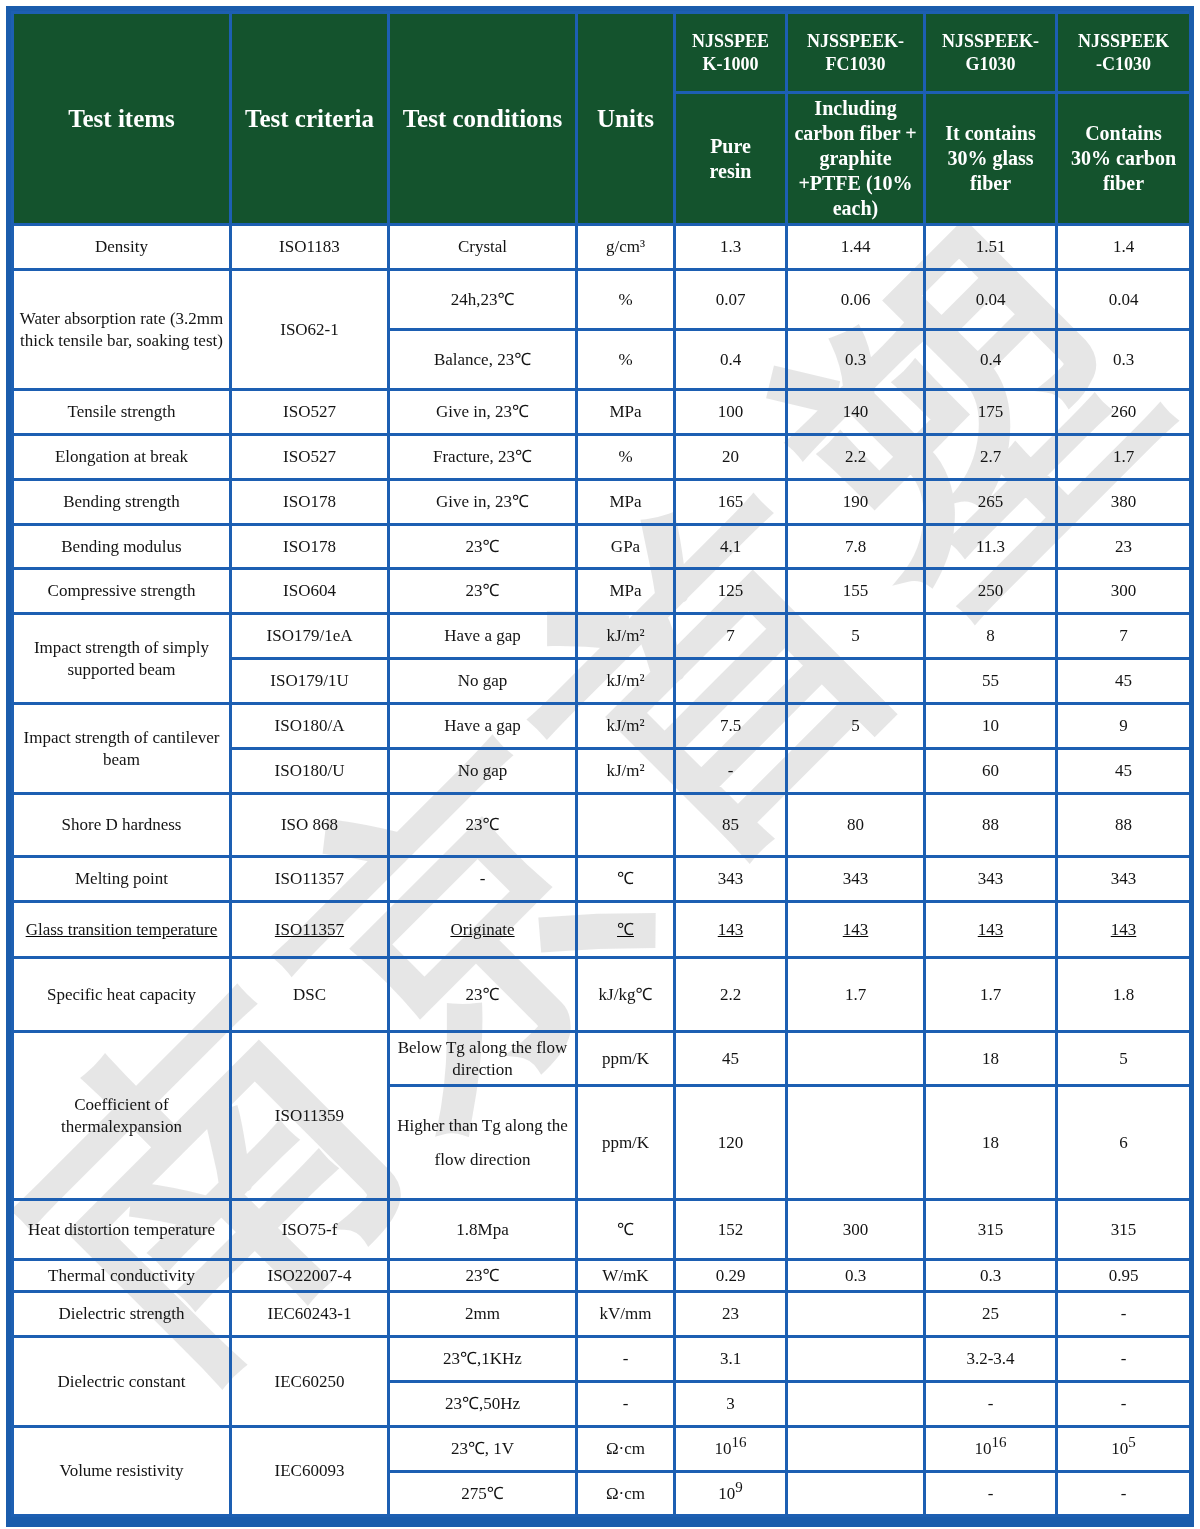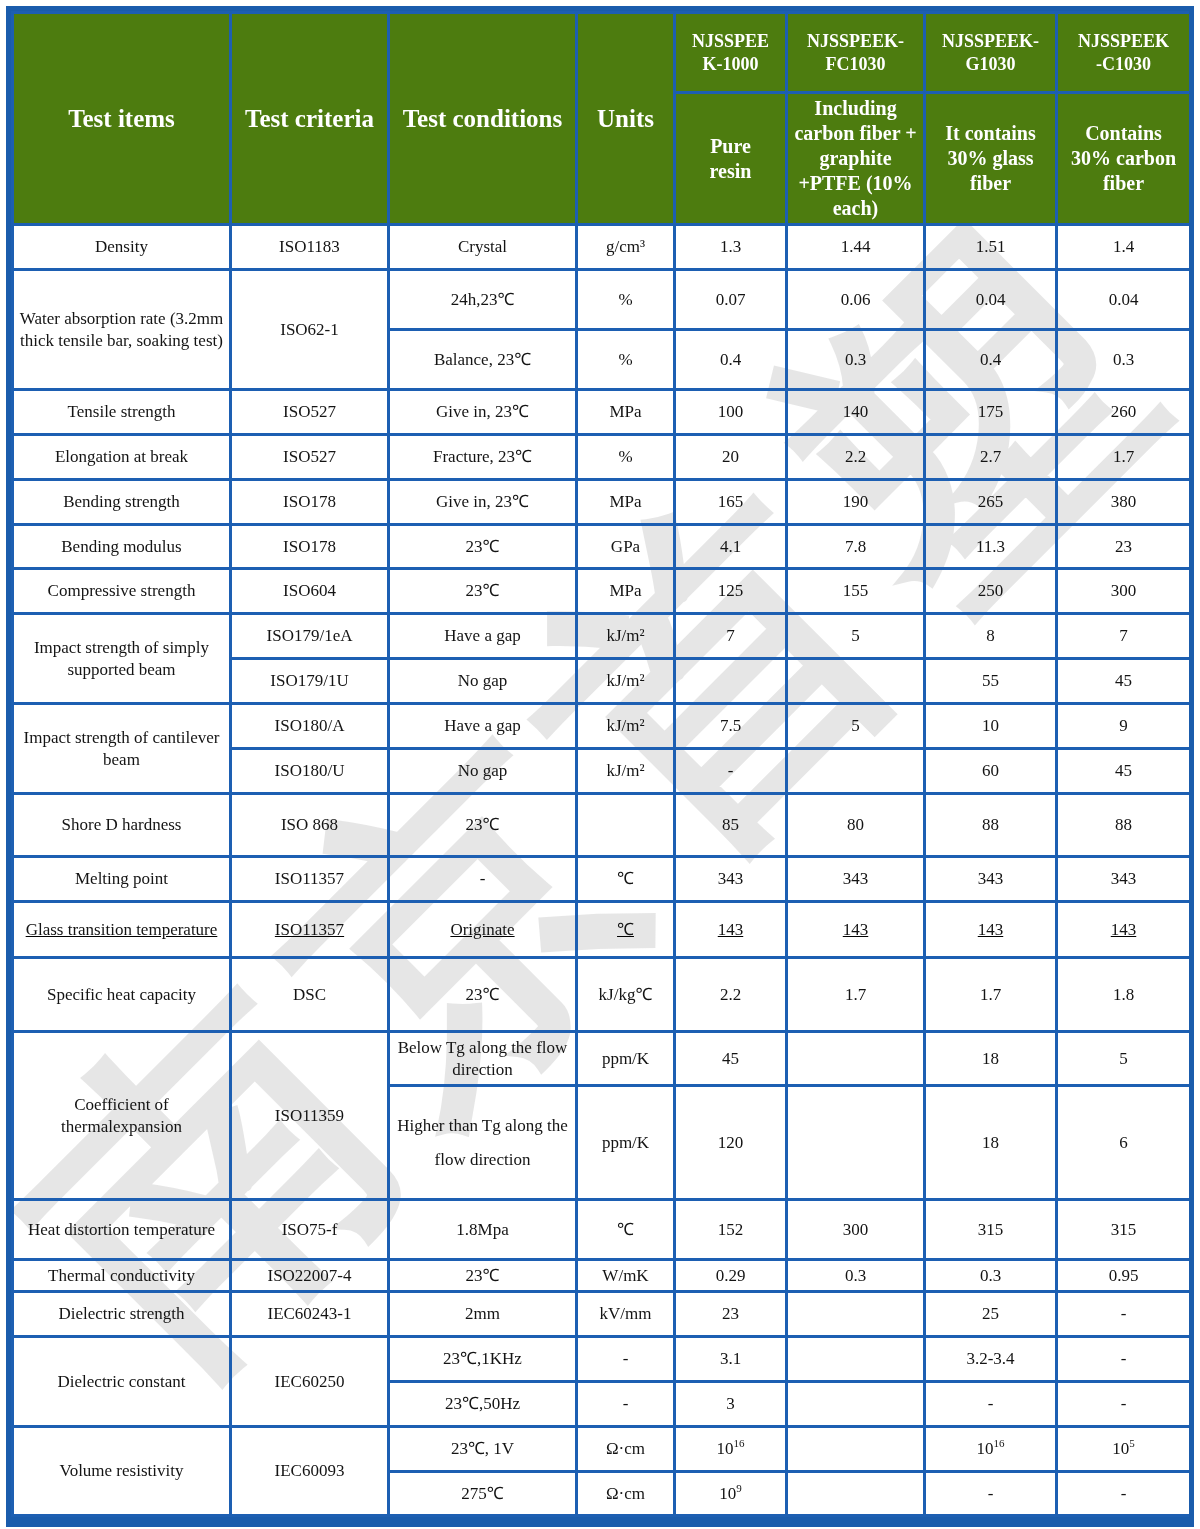--- a/index.html
+++ b/index.html
@@ -34,36 +34,36 @@
     table-layout:fixed;
   }
   th,td{
     border:3px solid #1d5fb2;
     text-align:center;
     vertical-align:middle;
     padding:2px 3px;
     overflow:hidden;
   }
   th{
-    background:#4d7c0f;
+    background:#14532d;
     color:#ffffff;
     font-weight:bold;
     white-space:pre-line;
     line-height:1.25;
   }
   th.corner{font-size:25px;}
   th.product-name{font-size:18px;}
   th.product-desc{font-size:20px;}
   td{
     background:transparent;
     color:#141414;
     font-size:17px;
     line-height:1.25;
   }
-  td sup{font-size:11px;line-height:0;}
+  td sup{font-size:15px;line-height:0;}
   tbody tr.tall-condition td{line-height:2.0;}
 </style>
 </head>
 <body>
 
 <div class="frame">
   <div class="watermark">南京首塑</div>
   <table>
     <colgroup>
       <col style="width:218px">

